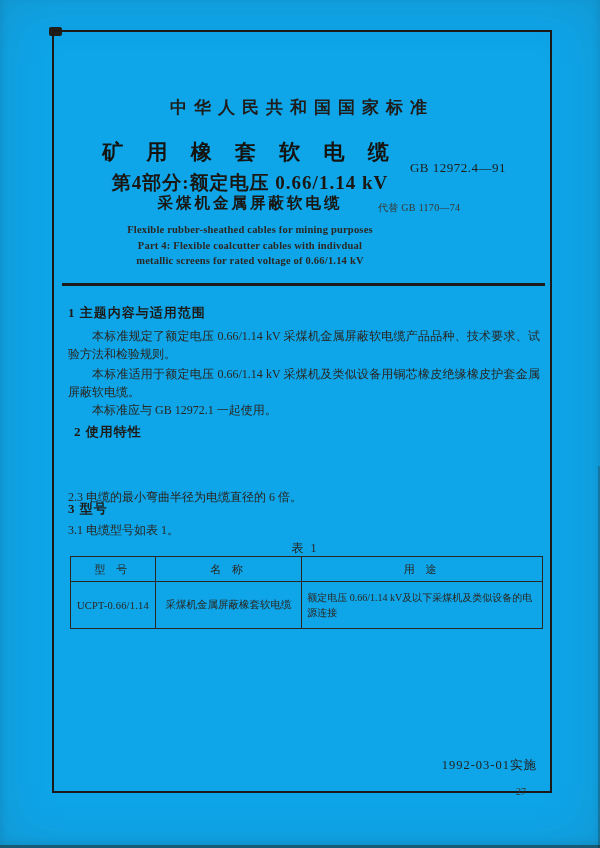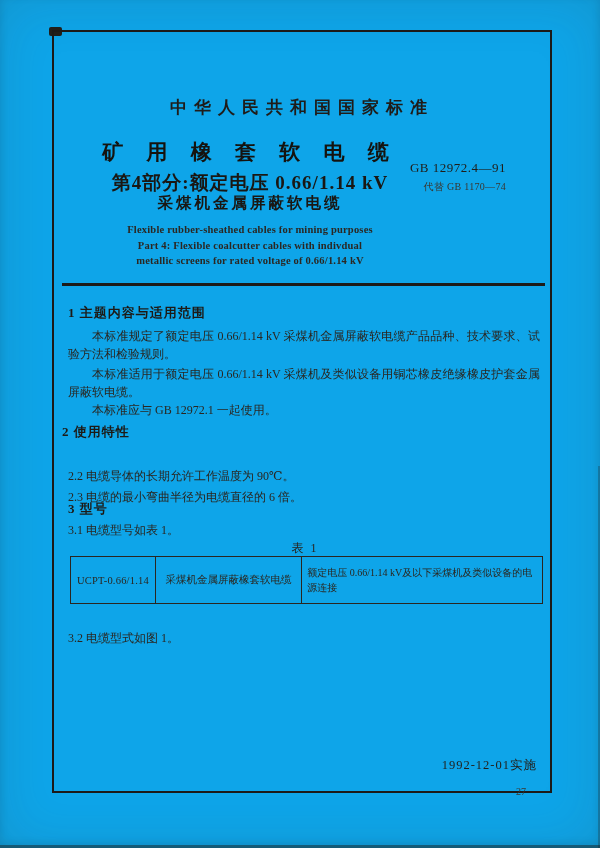--- a/index.html
+++ b/index.html
@@ -34,21 +34,21 @@
   }
   .title-col {
     position: absolute; top: 0; left: 0; width: 392px; height: 100%;
     text-align: center;
   }
   .t1 { top: 106px; left: 0; width: 100%; font-size: 21px; font-weight: bold; letter-spacing: 9px; color: #15130f; }
   .t2 { top: 138px; left: 0; width: 100%; font-size: 19px; font-weight: bold; letter-spacing: 1px; color: #1a1713; }
   .t3 { top: 161px; left: 0; width: 100%; font-size: 15.5px; font-weight: bold; letter-spacing: 3px; color: #1a1713; }
   .gb-block { position: absolute; top: 128px; right: 44px; text-align: left; }
   .gb-no { font-size: 13px; font-weight: normal; letter-spacing: 0.5px; color: #201d18; margin-left: 32px; }
-  .gb-rep { margin-top: 4px; font-size: 10px; color: #3a362f; letter-spacing: 0.3px; text-align: right; }
+  .gb-rep { margin-top: 25px; font-size: 10px; color: #3a362f; letter-spacing: 0.3px; }
   .en-line { left: 0; width: 100%; font-size: 10.5px; font-weight: bold; color: #2b2722; letter-spacing: 0.2px; }
 
   .rule {
     top: 251px; left: 8px; right: 5px; height: 3px;
     background: #1d1b18;
   }
 
   .sec-h { font-size: 13px; font-weight: bold; color: #1d1a16; letter-spacing: 1px; }
   .body-p {
     font-size: 12px; line-height: 18px; color: #2a2620;
@@ -110,43 +110,46 @@
       <div class="gb-rep">代替 GB 1170—74</div>
     </div>
 
     <div class="abs rule"></div>
 
     <div class="abs sec-h" style="top:272px; left:14px;">1  主题内容与适用范围</div>
     <div class="abs body-p indent" style="top:295px; left:14px; right:10px;">本标准规定了额定电压 0.66/1.14 kV 采煤机金属屏蔽软电缆产品品种、技术要求、试验方法和检验规则。</div>
     <div class="abs body-p indent" style="top:333px; left:14px; right:10px;">本标准适用于额定电压 0.66/1.14 kV 采煤机及类似设备用铜芯橡皮绝缘橡皮护套金属屏蔽软电缆。</div>
     <div class="abs body-p indent" style="top:369px; left:14px; right:10px;">本标准应与 GB 12972.1 一起使用。</div>
 
-    <div class="abs sec-h" style="top:391px; left:8px;">2  使用特性</div>
-    <div class="abs body-p" style="top:435px; left:14px; right:10px;">2.2  电缆导体的长期允许工作温度为 90℃。</div>
+    <div class="abs sec-h" style="top:391px; left:20px;">2  使用特性</div>
     <div class="abs body-p" style="top:456px; left:14px; right:10px;">2.3  电缆的最小弯曲半径为电缆直径的 6 倍。</div>
 
     <div class="abs sec-h" style="top:468px; left:14px;">3  型号</div>
     <div class="abs body-p" style="top:489px; left:14px; right:10px;">3.1  电缆型号如表 1。</div>
 
     <div class="abs tbl-caption">表 1</div>
 
     <table class="t1tbl">
       <colgroup>
         <col style="width:18%">
         <col style="width:31%">
         <col style="width:51%">
       </colgroup>
       <tbody>
+          <tr>
+        <th>型  号</th>
+        <th>名    称</th>
+        <th>用    途</th>
+      </tr>
       <tr>
         <td class="model-cell">UCPT-0.66/1.14</td>
         <td class="name-cell">采煤机金属屏蔽橡套软电缆</td>
         <td class="use-cell">额定电压 0.66/1.14 kV及以下采煤机及类似设备的电源连接</td>
       </tr>
     </tbody>
       </table>
 
-    <div class="abs body-p" style="top:597px; left:14px; right:10px;">3.2  电缆型式如图 1。</div>
 
-    <div class="abs footer-right">1992-12-01实施</div>
+    <div class="abs footer-right">1992-03-01实施</div>
   </div>
 
   <div class="pageno">27</div>
 </div>
 
 </body></html>

